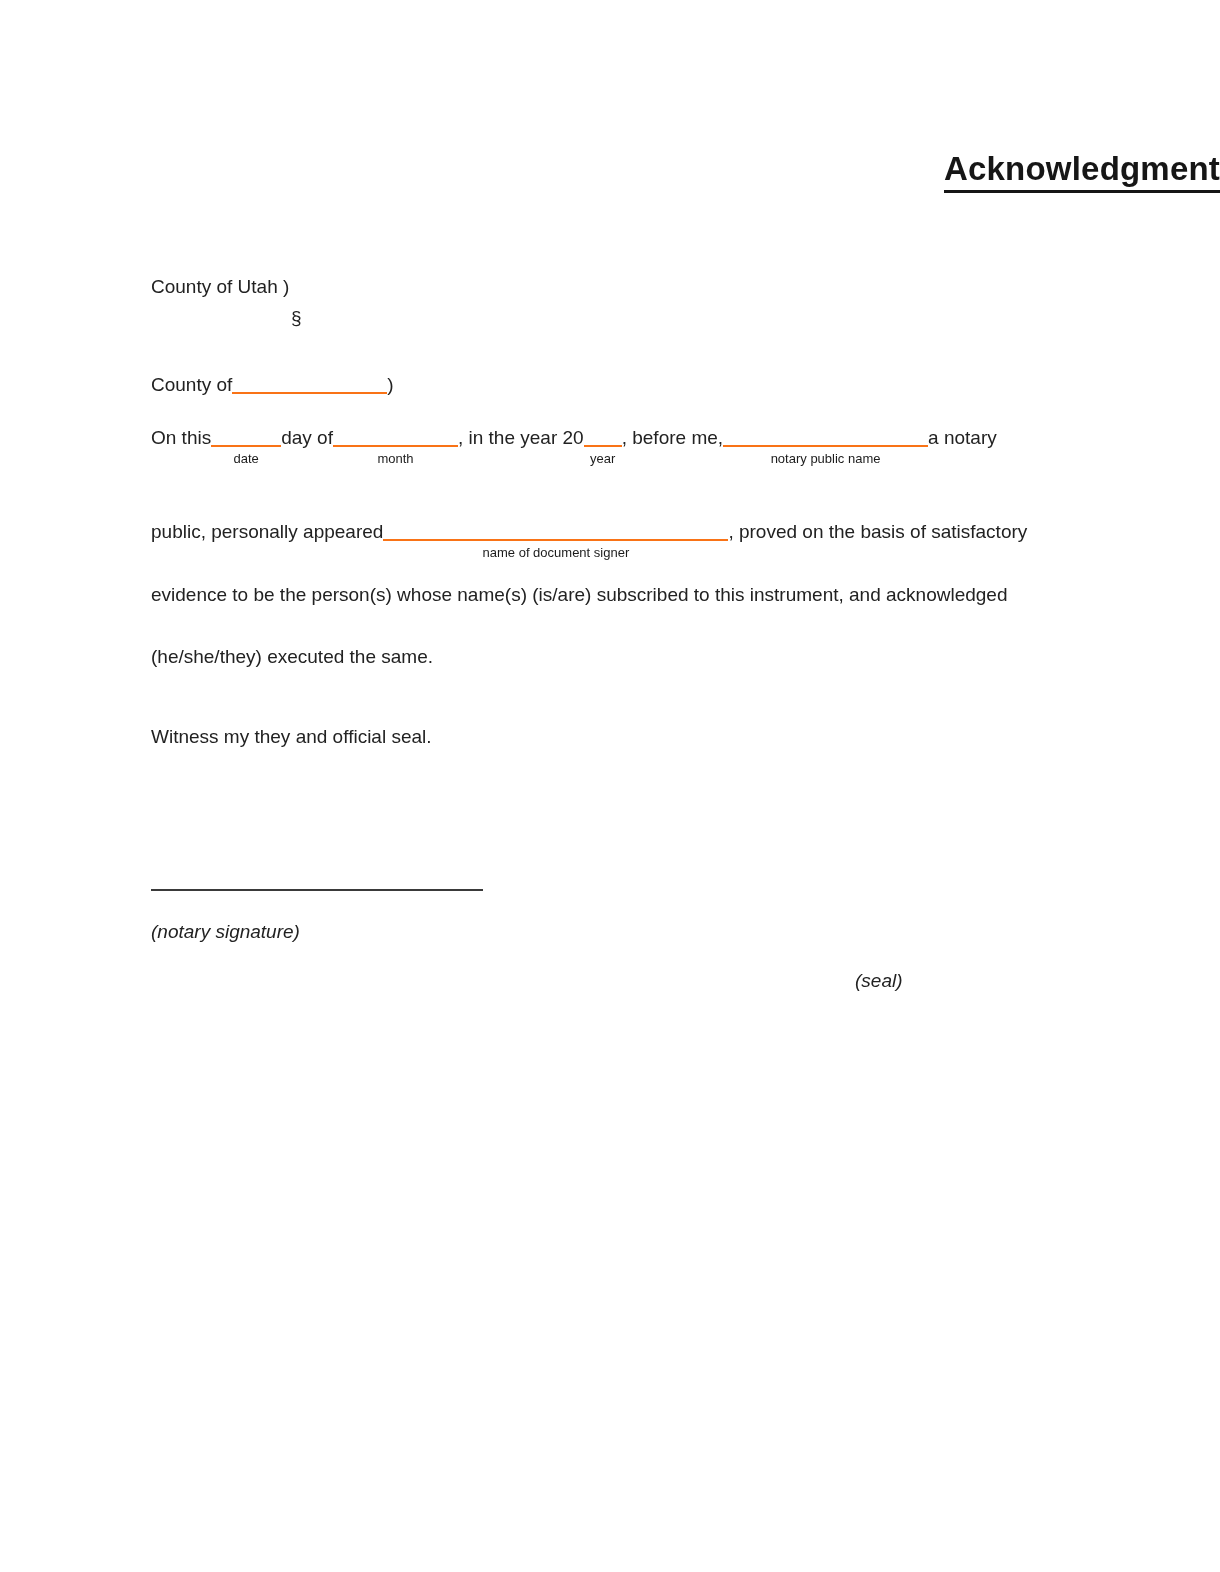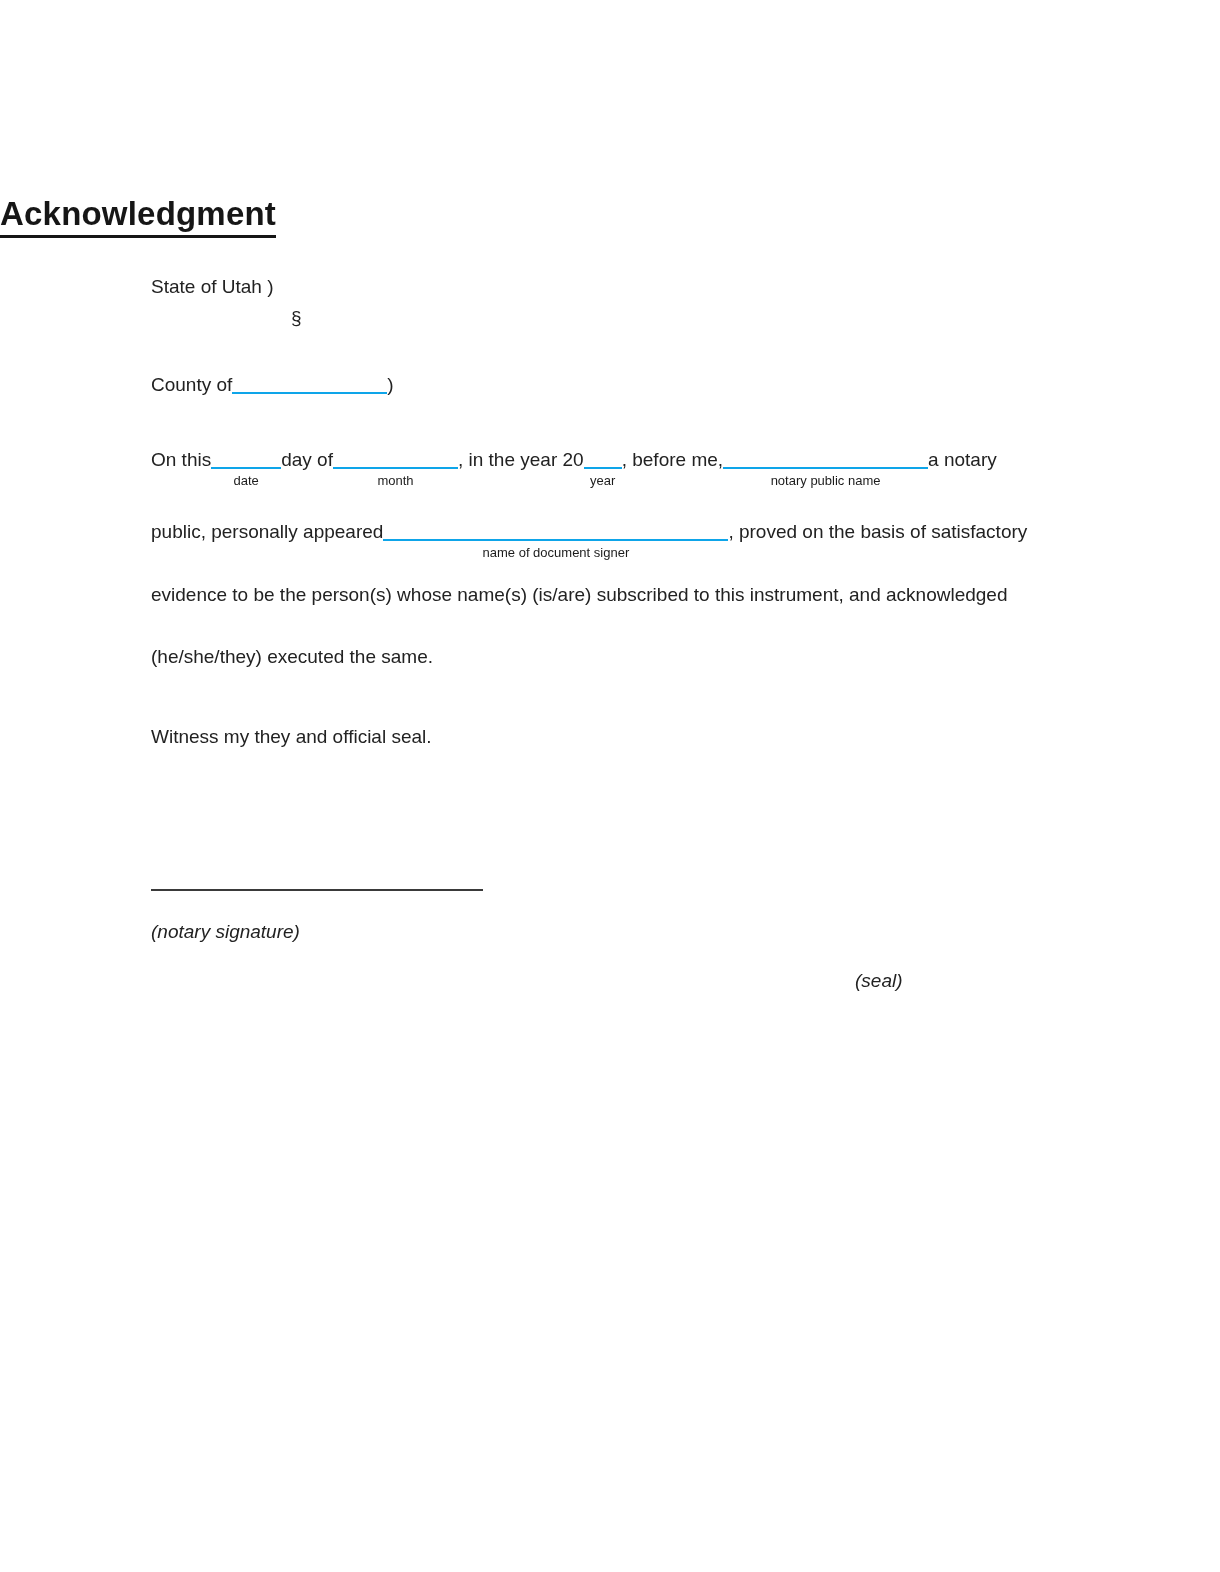--- a/index.html
+++ b/index.html
@@ -16,42 +16,41 @@
     color: #222222;
     overflow: hidden;
   }
   .abs { position: absolute; white-space: nowrap; }
 
   
   .title-wrap {
     top: 150px;
     left: 0;
     width: 1220px;
-    text-align: left;
-    margin-top: 45px;
+    text-align: right;
   }
   .title-text {
     display: inline-block;
     font-size: 33px;
     font-weight: 700;
     color: #161616;
     border-bottom: 3px solid #161616;
     padding-bottom: 2px;
     letter-spacing: 0.2px;
   }
 
   
   .body-text { font-size: 19px; color: #222222; }
 
   
   .blank {
     display: inline-block;
     position: relative;
     height: 14px;
-    border-bottom: 2px solid #0ea5e9;
+    border-bottom: 2px solid #f97316;
     vertical-align: -3px;
   }
   .sublabel {
     position: absolute;
     top: calc(100% + 6px);
     left: 50%;
     transform: translateX(-50%);
     font-size: 13px;
     color: #1c1c1c;
     white-space: nowrap;
@@ -75,29 +74,29 @@
 </style>
 </head>
 <body>
 
 <div class="page">
 
   <div class="abs title-wrap">
     <h1 class="title-text" style="margin:0;">Acknowledgment</h1>
   </div>
 
-  <div class="abs body-text" style="top:276px; left:151px;">State of Utah )</div>
+  <div class="abs body-text" style="top:276px; left:151px;">County of Utah )</div>
 
   <div class="abs body-text" style="top:307px; left:291px;">§</div>
 
   <div class="abs body-text" style="top:337px; left:151px;margin-top:37px;">
     <span>County of</span><span class="blank b-county"></span><span>)</span>
   </div>
 
-  <div class="abs body-text" style="top:449px; left:151px;">
+  <div class="abs body-text" style="top:427px; left:151px;">
     <span>On this</span><span class="blank b-date"><span class="sublabel">date</span></span><span>day of</span><span class="blank b-month"><span class="sublabel">month</span></span><span>, in the year 20</span><span class="blank b-year"><span class="sublabel">year</span></span><span>, before me,</span><span class="blank b-notary"><span class="sublabel">notary public name</span></span><span>a notary</span>
   </div>
 
   <div class="abs body-text" style="top:584px; left:151px;">evidence to be the person(s) whose name(s) (is/are) subscribed to this instrument, and acknowledged</div>
 
   <div class="abs body-text" style="top:521px; left:151px;">
     <span>public, personally appeared</span><span class="blank b-signer"><span class="sublabel">name of document signer</span></span><span>, proved on the basis of satisfactory</span>
   </div>
 
   <div class="abs body-text" style="top:646px; left:151px;">(he/she/they) executed the same.</div>

